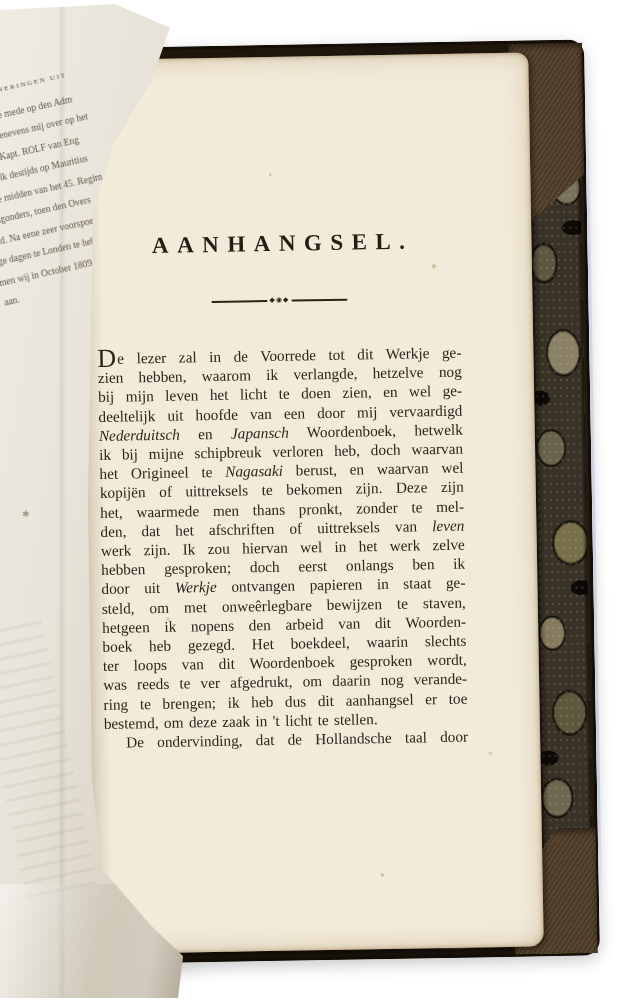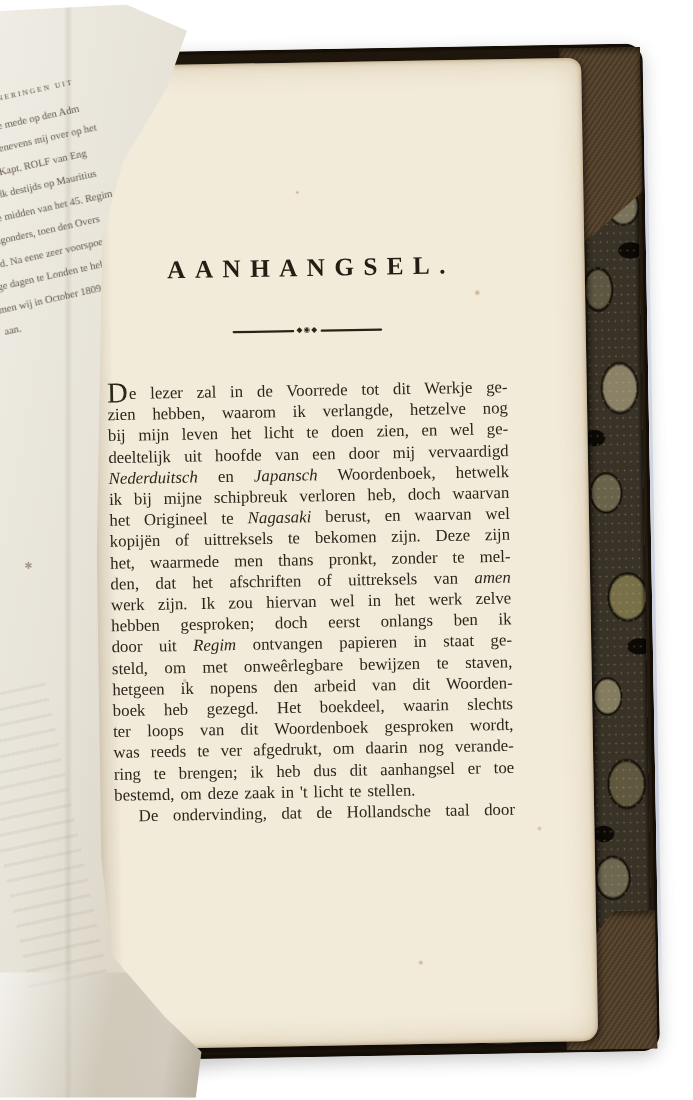--- a/index.html
+++ b/index.html
@@ -152,24 +152,24 @@
         <div class="body">
           <div class="bline"><span class="dcap">D</span><span>e lezer zal in de Voorrede tot dit Werkje ge-</span></div>
           <div class="bline"><span>zien hebben, waarom ik verlangde, hetzelve nog</span></div>
           <div class="bline"><span>bij mijn leven het licht te doen zien, en wel ge-</span></div>
           <div class="bline"><span>deeltelijk uit hoofde van een door mij vervaardigd</span></div>
           <div class="bline"><span class="it">Nederduitsch</span><span> en </span><span class="it">Japansch</span><span> Woordenboek, hetwelk</span></div>
           <div class="bline"><span>ik bij mijne schipbreuk verloren heb, doch waarvan</span></div>
           <div class="bline"><span>het Origineel te </span><span class="it">Nagasaki</span><span> berust, en waarvan wel</span></div>
           <div class="bline"><span>kopijën of uittreksels te bekomen zijn. Deze zijn</span></div>
           <div class="bline"><span>het, waarmede men thans pronkt, zonder te mel-</span></div>
-          <div class="bline"><span>den, dat het afschriften of uittreksels van </span><span class="it">amen</span></div>
+          <div class="bline"><span>den, dat het afschriften of uittreksels van </span><span class="it">leven</span></div>
           <div class="bline"><span>werk zijn. Ik zou hiervan wel in het werk zelve</span></div>
           <div class="bline"><span>hebben gesproken; doch eerst onlangs ben ik</span></div>
-          <div class="bline"><span>door uit </span><span class="it">Regim</span><span> ontvangen papieren in staat ge-</span></div>
+          <div class="bline"><span>door uit </span><span class="it">Werkje</span><span> ontvangen papieren in staat ge-</span></div>
           <div class="bline"><span>steld, om met onweêrlegbare bewijzen te staven,</span></div>
           <div class="bline"><span>hetgeen ik nopens den arbeid van dit Woorden-</span></div>
           <div class="bline"><span>boek heb gezegd. Het boekdeel, waarin slechts</span></div>
           <div class="bline"><span>ter loops van dit Woordenboek gesproken wordt,</span></div>
           <div class="bline"><span>was reeds te ver afgedrukt, om daarin nog verande-</span></div>
           <div class="bline"><span>ring te brengen; ik heb dus dit aanhangsel er toe</span></div>
           <div class="bline end"><span>bestemd, om deze zaak in 't licht te stellen.</span></div>
           <div class="bline indent"><span>De ondervinding, dat de Hollandsche taal door</span></div>
         </div>
       </div>

